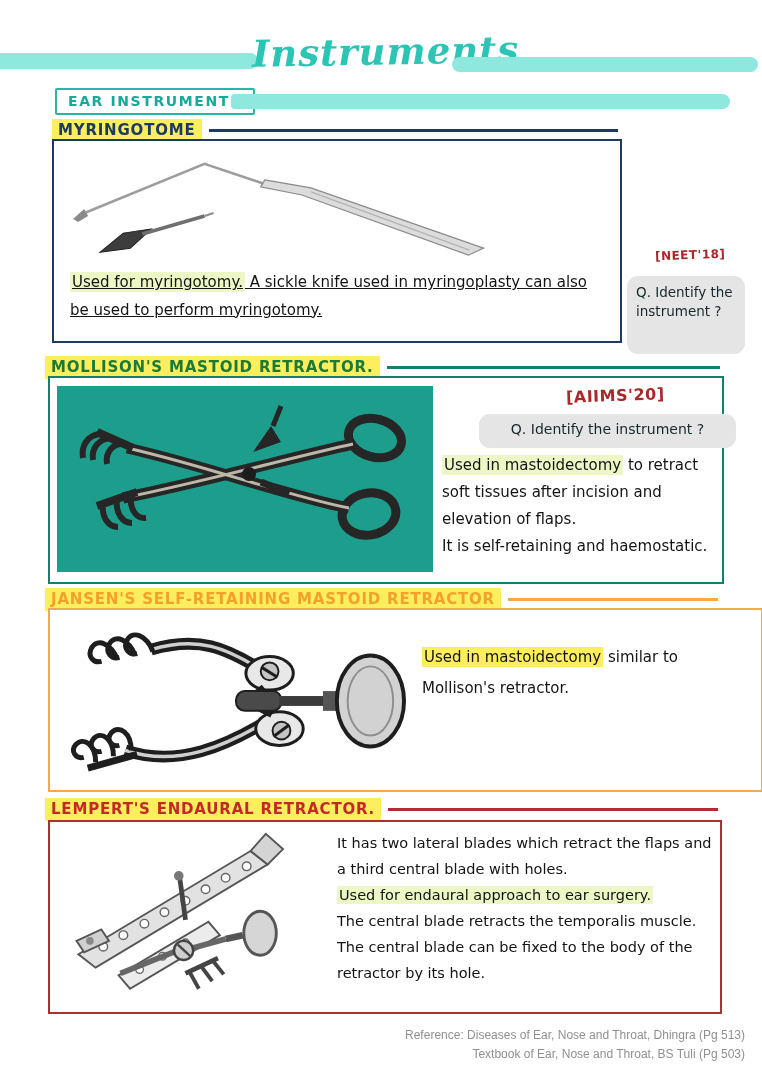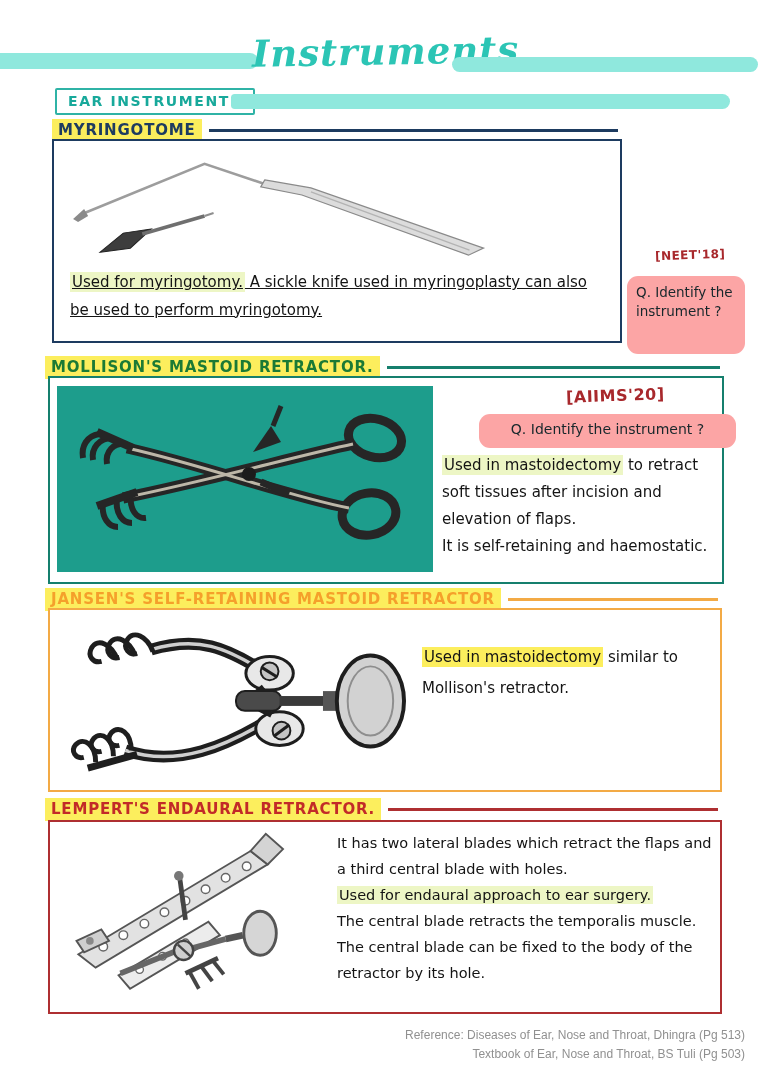--- a/index.html
+++ b/index.html
@@ -24,21 +24,21 @@
   .sec-rule{flex:1;height:3px;margin-left:7px;}
 
   
   .sec-box{position:absolute;background:#fff;}
 
   
   .body-text{font-size:15px;line-height:1.85;color:#141414;}
   .hl{background:#edf6c5;padding:1px 2px;}
   .hl-yellow{background:#fcee5d;padding:1px 2px;}
 
-  .qbox{position:absolute;background:#fca5a5;border-radius:11px;color:#17272b;}
+  .qbox{position:absolute;background:#e5e5e5;border-radius:11px;color:#17272b;}
   .exam-tag{position:absolute;color:#a8282c;font-weight:bold;transform:rotate(-2deg);
       font-size:12px;letter-spacing:0.5px;}
 
   #myr-head{left:52px;top:119px;width:566px;}
   #myr-head .sec-label{color:#1d3b60;}
   #myr-head .sec-rule{background:#1d3b60;}
   #myr-box{left:52px;top:139px;width:566px;height:200px;border:2px solid #1d3b60;}
   #myr-svg{position:absolute;left:0;top:4px;width:562px;height:118px;}
   #myr-text{position:absolute;left:16px;top:128px;width:522px;text-decoration:underline;}
 
@@ -50,21 +50,21 @@
   #mol-head .sec-rule{background:#157f6d;}
   #mol-box{left:48px;top:376px;width:672px;height:204px;border:2px solid #157f6d;}
   #mol-photo{position:absolute;left:7px;top:8px;width:376px;height:186px;background:#1d9d8c;}
   #aiims-tag{left:566px;top:386px;font-size:16px;}
   #qbox2{left:479px;top:414px;width:233px;height:20px;padding:7px 12px;font-size:14px;text-align:center;white-space:nowrap;}
   #mol-text{position:absolute;left:392px;top:74px;width:272px;line-height:1.8;}
 
   #jan-head{left:45px;top:588px;width:673px;justify-content:center;}
   #jan-head .sec-label{color:#f5a02b;}
   #jan-head .sec-rule{background:#f3aa45;}
-  #jan-box{left:48px;top:608px;width:670px;height:180px;border:2px solid #f3aa45;}
+  #jan-box{left:48px;top:608px;width:670px;height:180px;border:2px solid #f3aa45;padding-left:41px;}
   #jan-svg{position:absolute;left:6px;top:4px;width:360px;height:170px;}
   #jan-text{position:absolute;left:372px;top:32px;width:276px;line-height:2.05;}
 
   #lem-head{left:45px;top:798px;width:673px;}
   #lem-head .sec-label{color:#c22a28;}
   #lem-head .sec-rule{background:#ae2f31;}
   #lem-box{left:48px;top:820px;width:670px;height:190px;border:2px solid #ae2f31;}
   #lem-svg{position:absolute;left:6px;top:8px;width:280px;height:174px;}
   #lem-text{position:absolute;left:287px;top:8px;width:376px;font-size:14.5px;line-height:1.8;}
 

